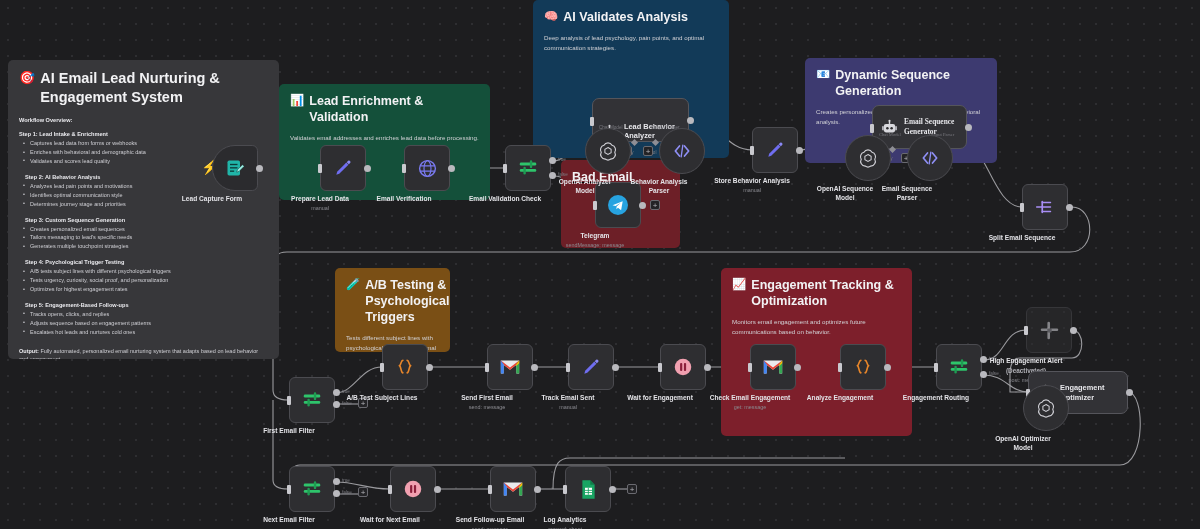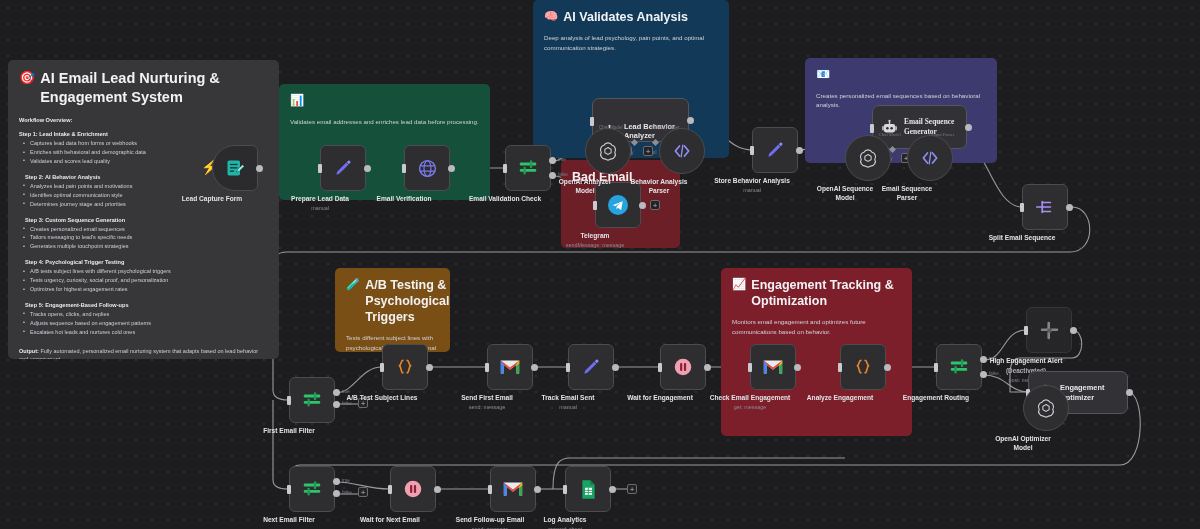--- a/index.html
+++ b/index.html
@@ -204,20 +204,21 @@
     </ul>
 
     <div class="ov-out">
       <b>Output:</b><span> Fully automated, personalized email nurturing system that adapts based on lead behavior and engagement.</span>
     </div>
   </div>
 
   <div class="sticky note-green">
     <div class="s-title">
       <span class="s-emoji">📊</span>
+      <span>Lead Enrichment &amp; Validation</span>
     </div>
     <div class="s-body">Validates email addresses and enriches lead data before processing.</div>
   </div>
 
   <div class="sticky note-blue">
     <div class="s-title">
       <span class="s-emoji">🧠</span>
       <span>AI Validates Analysis</span>
     </div>
     <div class="s-body">Deep analysis of lead psychology, pain points, and optimal communication strategies.</div>
@@ -225,20 +226,21 @@
 
   <div class="sticky note-red1">
     <div class="s-title">
       <span>Bad Email</span>
     </div>
   </div>
 
   <div class="sticky note-purple">
     <div class="s-title">
       <span class="s-emoji">📧</span>
+      <span>Dynamic Sequence Generation</span>
     </div>
     <div class="s-body">Creates personalized email sequences based on behavioral analysis.</div>
   </div>
 
   <div class="sticky note-brown">
     <div class="s-title">
       <span class="s-emoji">🧪</span>
       <span>A/B Testing &amp; Psychological Triggers</span>
     </div>
     <div class="s-body">Tests different subject lines with psychological triggers for optimal engagement.</div>

